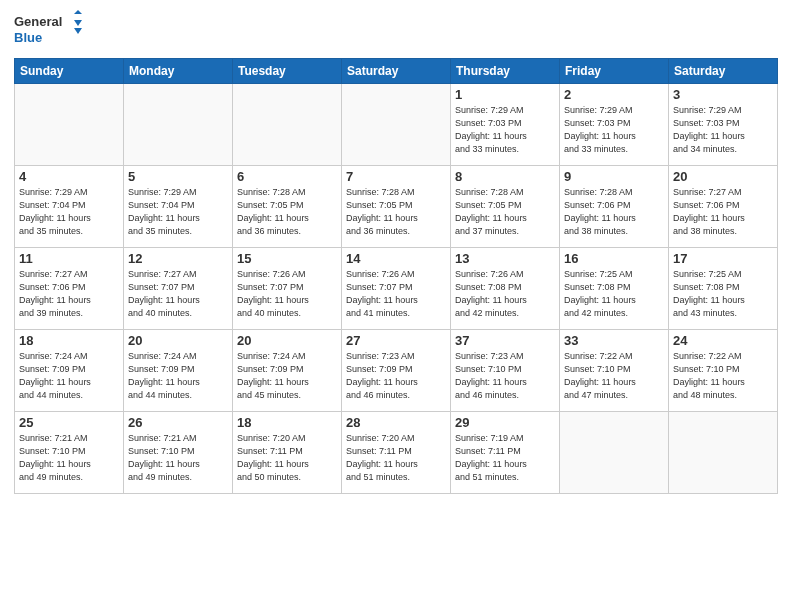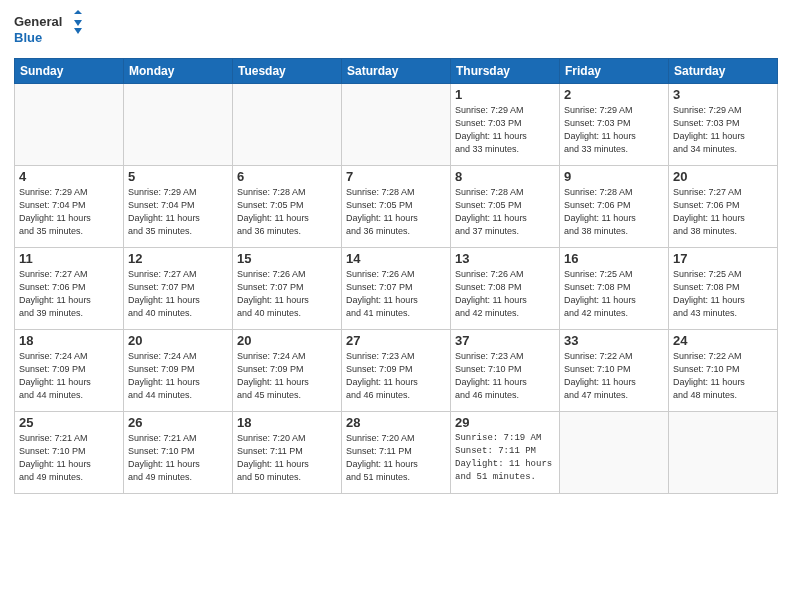--- a/index.html
+++ b/index.html
@@ -315,21 +315,21 @@
           </td>
           <td>
             <span class="day-number">28</span>
             <div class="day-info" style="white-space: pre-line;">Sunrise: 7:20 AM
 Sunset: 7:11 PM
 Daylight: 11 hours
 and 51 minutes.</div>
           </td>
           <td>
             <span class="day-number">29</span>
-            <div class="day-info" style="white-space: pre-line; font-family: Liberation Mono, monospace;">Sunrise: 7:19 AM
+            <div class="day-info" style="white-space: pre-line;">Sunrise: 7:19 AM
 Sunset: 7:11 PM
 Daylight: 11 hours
 and 51 minutes.</div>
           </td>
           <td class="empty"></td>
           <td class="empty"></td>
         </tr>
       </tbody>
   </table>
 </div>

